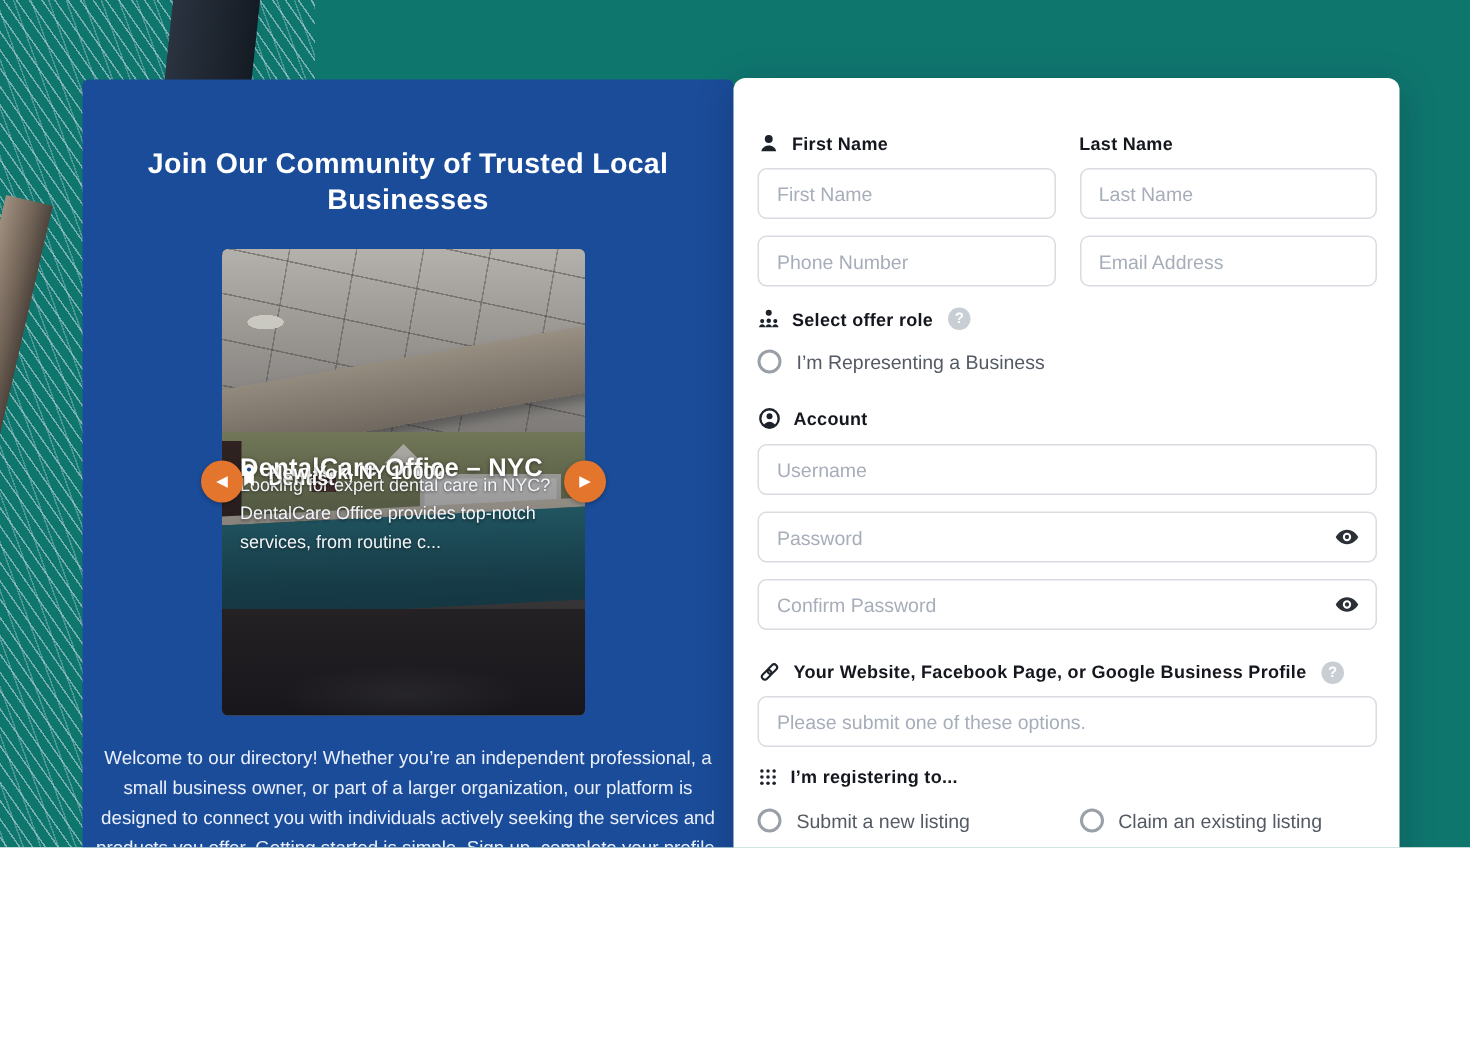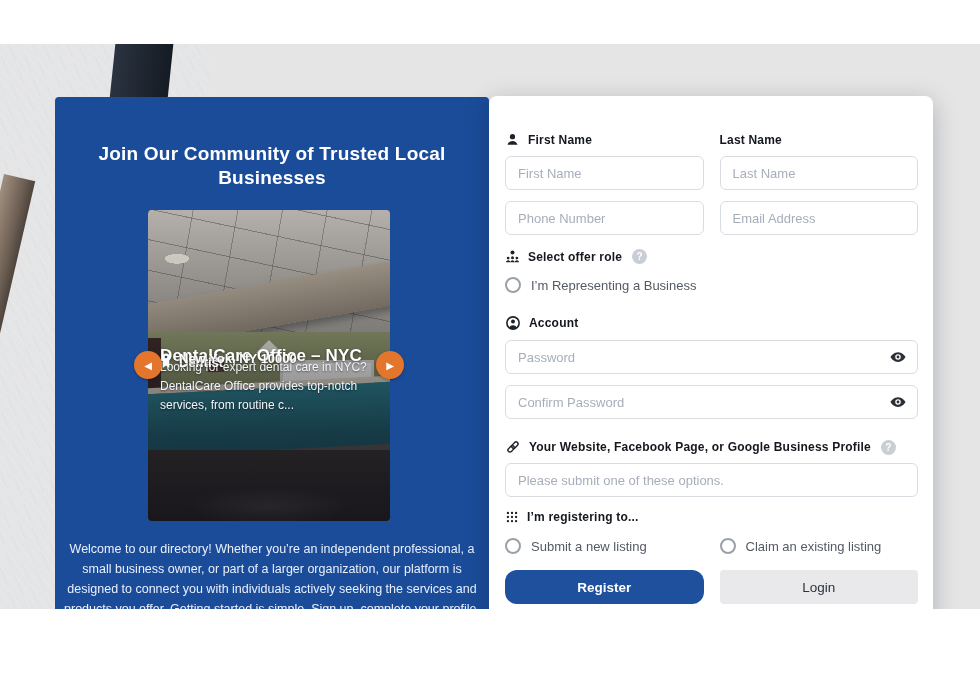--- a/index.html
+++ b/index.html
@@ -1,17 +1,17 @@
 <!DOCTYPE html>
 <html><head>
 <meta charset="utf-8">
 <style>
   * { box-sizing: border-box; margin: 0; padding: 0; }
   body { font-family: "Liberation Sans", sans-serif; }
-  .stage { position: relative; width: 980px; height: 565px; overflow: hidden; background:#e5e5e5;margin-top:44px; }
+  .stage { position: relative; width: 980px; height: 565px; overflow: hidden; background:#0f766e; }
 
   
   .bg, .bg div { position: absolute; }
   .sky { inset: 0;
     background:
       radial-gradient(ellipse 300px 110px at 620px 25px, rgba(255,255,255,.95), rgba(255,255,255,0) 70%),
       radial-gradient(ellipse 260px 90px at 310px 5px, rgba(255,255,255,.7), rgba(255,255,255,0) 70%),
       radial-gradient(ellipse 430px 150px at 880px 120px, rgba(255,255,255,.45), rgba(255,255,255,0) 70%),
       linear-gradient(180deg,#6fb0e2 0%,#4289cf 20%,#2f6fbd 55%,#3173b8 100%); }
   .cables { left:0; top:0; width:210px; height:620px; opacity:.8;
@@ -198,20 +198,23 @@
 
     <div class="sec-label mb9">
       <svg viewBox="0 0 24 24" width="16" height="16">
           <circle cx="12" cy="12" r="9.2" fill="none" stroke="#1d2129" stroke-width="2.4"></circle>
           <circle cx="12" cy="9.8" r="3" fill="#1d2129"></circle>
           <path d="M6.2 18.6a6.8 6.8 0 0 1 11.6 0 9.2 9.2 0 0 1-11.6 0z" fill="#1d2129"></path>
         </svg>
       <span>Account</span>
     </div>
 
+    <div class="mb11">
+      <input class="txt" type="text" placeholder="Username" style="">
+    </div>
 
     <div class="pw-wrap mb11">
       <input class="txt" type="password" placeholder="Password" style="">
       <button class="eye">
         <svg viewBox="0 0 24 24" width="18" height="18">
             <path d="M12 5.5C7 5.5 3.3 9.4 2 12c1.3 2.6 5 6.5 10 6.5s8.7-3.9 10-6.5c-1.3-2.6-5-6.5-10-6.5zm0 10.2A3.7 3.7 0 1 1 12 8.3a3.7 3.7 0 0 1 0 7.4z" fill="#2b2f36"></path>
             <circle cx="12" cy="12" r="1.9" fill="#2b2f36"></circle>
           </svg>
       </button>
     </div>

